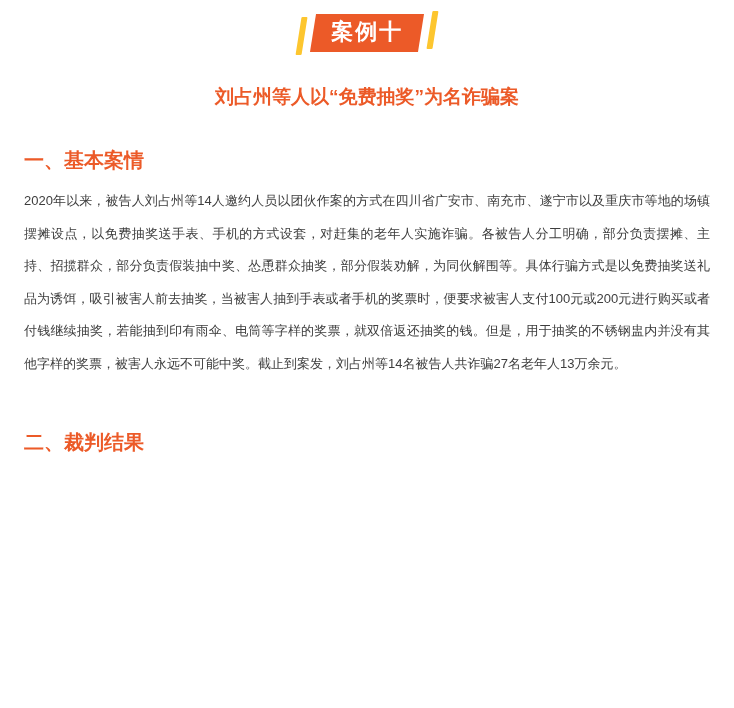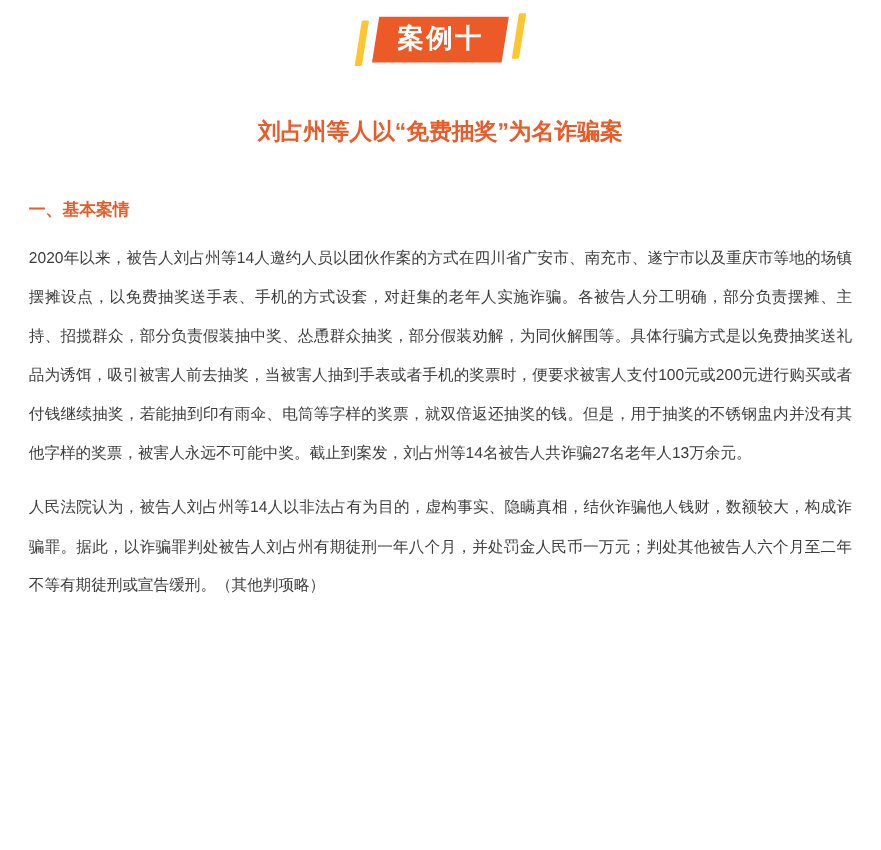--- a/index.html
+++ b/index.html
@@ -45,33 +45,33 @@
     transform: skewX(9deg);
     color: #ffffff;
     font-size: 22px;
     font-weight: bold;
     letter-spacing: 2px;
     line-height: 26px;
   }
 
   
   .doc-title {
-    margin: 45px 0 0 0;
+    margin: 31px 0 0 0;
     text-align: center;
     color: var(--accent-orange, #ec5a28);
     font-size: 19px;
     font-weight: bold;
     line-height: 22px;
   }
 
   
   .sec-heading {
     margin: 40px 0 0 0;
     color: var(--accent-orange, #ec5a28);
-    font-size: 14px;
+    font-size: 20px;
     font-weight: bold;
     line-height: 24px;
   }
   .sec-heading-2 { margin-top: 50px; }
   .sec-body {
     margin: 13px 0 0 0;
     color: var(--body-text, #3d3d3d);
     font-size: 13px;
     line-height: 32.5px;
     text-align: justify;
@@ -92,16 +92,16 @@
   </div>
 
   <h1 class="doc-title">刘占州等人以“免费抽奖”为名诈骗案</h1>
 
   <section>
     <h2 class="sec-heading">一、基本案情</h2>
     <p class="sec-body">2020年以来，被告人刘占州等14人邀约人员以团伙作案的方式在四川省广安市、南充市、遂宁市以及重庆市等地的场镇摆摊设点，以免费抽奖送手表、手机的方式设套，对赶集的老年人实施诈骗。各被告人分工明确，部分负责摆摊、主持、招揽群众，部分负责假装抽中奖、怂恿群众抽奖，部分假装劝解，为同伙解围等。具体行骗方式是以免费抽奖送礼品为诱饵，吸引被害人前去抽奖，当被害人抽到手表或者手机的奖票时，便要求被害人支付100元或200元进行购买或者付钱继续抽奖，若能抽到印有雨伞、电筒等字样的奖票，就双倍返还抽奖的钱。但是，用于抽奖的不锈钢盅内并没有其他字样的奖票，被害人永远不可能中奖。截止到案发，刘占州等14名被告人共诈骗27名老年人13万余元。</p>
   </section>
 
   <section>
-    <p class="sec-body">人民法院认为，被告人刘占州等14人以非法占有为目的，虚构事实、隐瞒真相，结伙诈骗他人钱财，数额较大，构成诈骗罪。据此，以诈骗罪判处被告人刘占州有期徒刑一年八个月，并处罚金人民币一万元；判处其他被告人六个月至二年不等有期徒刑或宣告缓刑。（其他判项略）</p>
+    <h2 class="sec-heading sec-heading-2">二、裁判结果</h2>
   </section>
 
 </div>
 
 </body></html>

